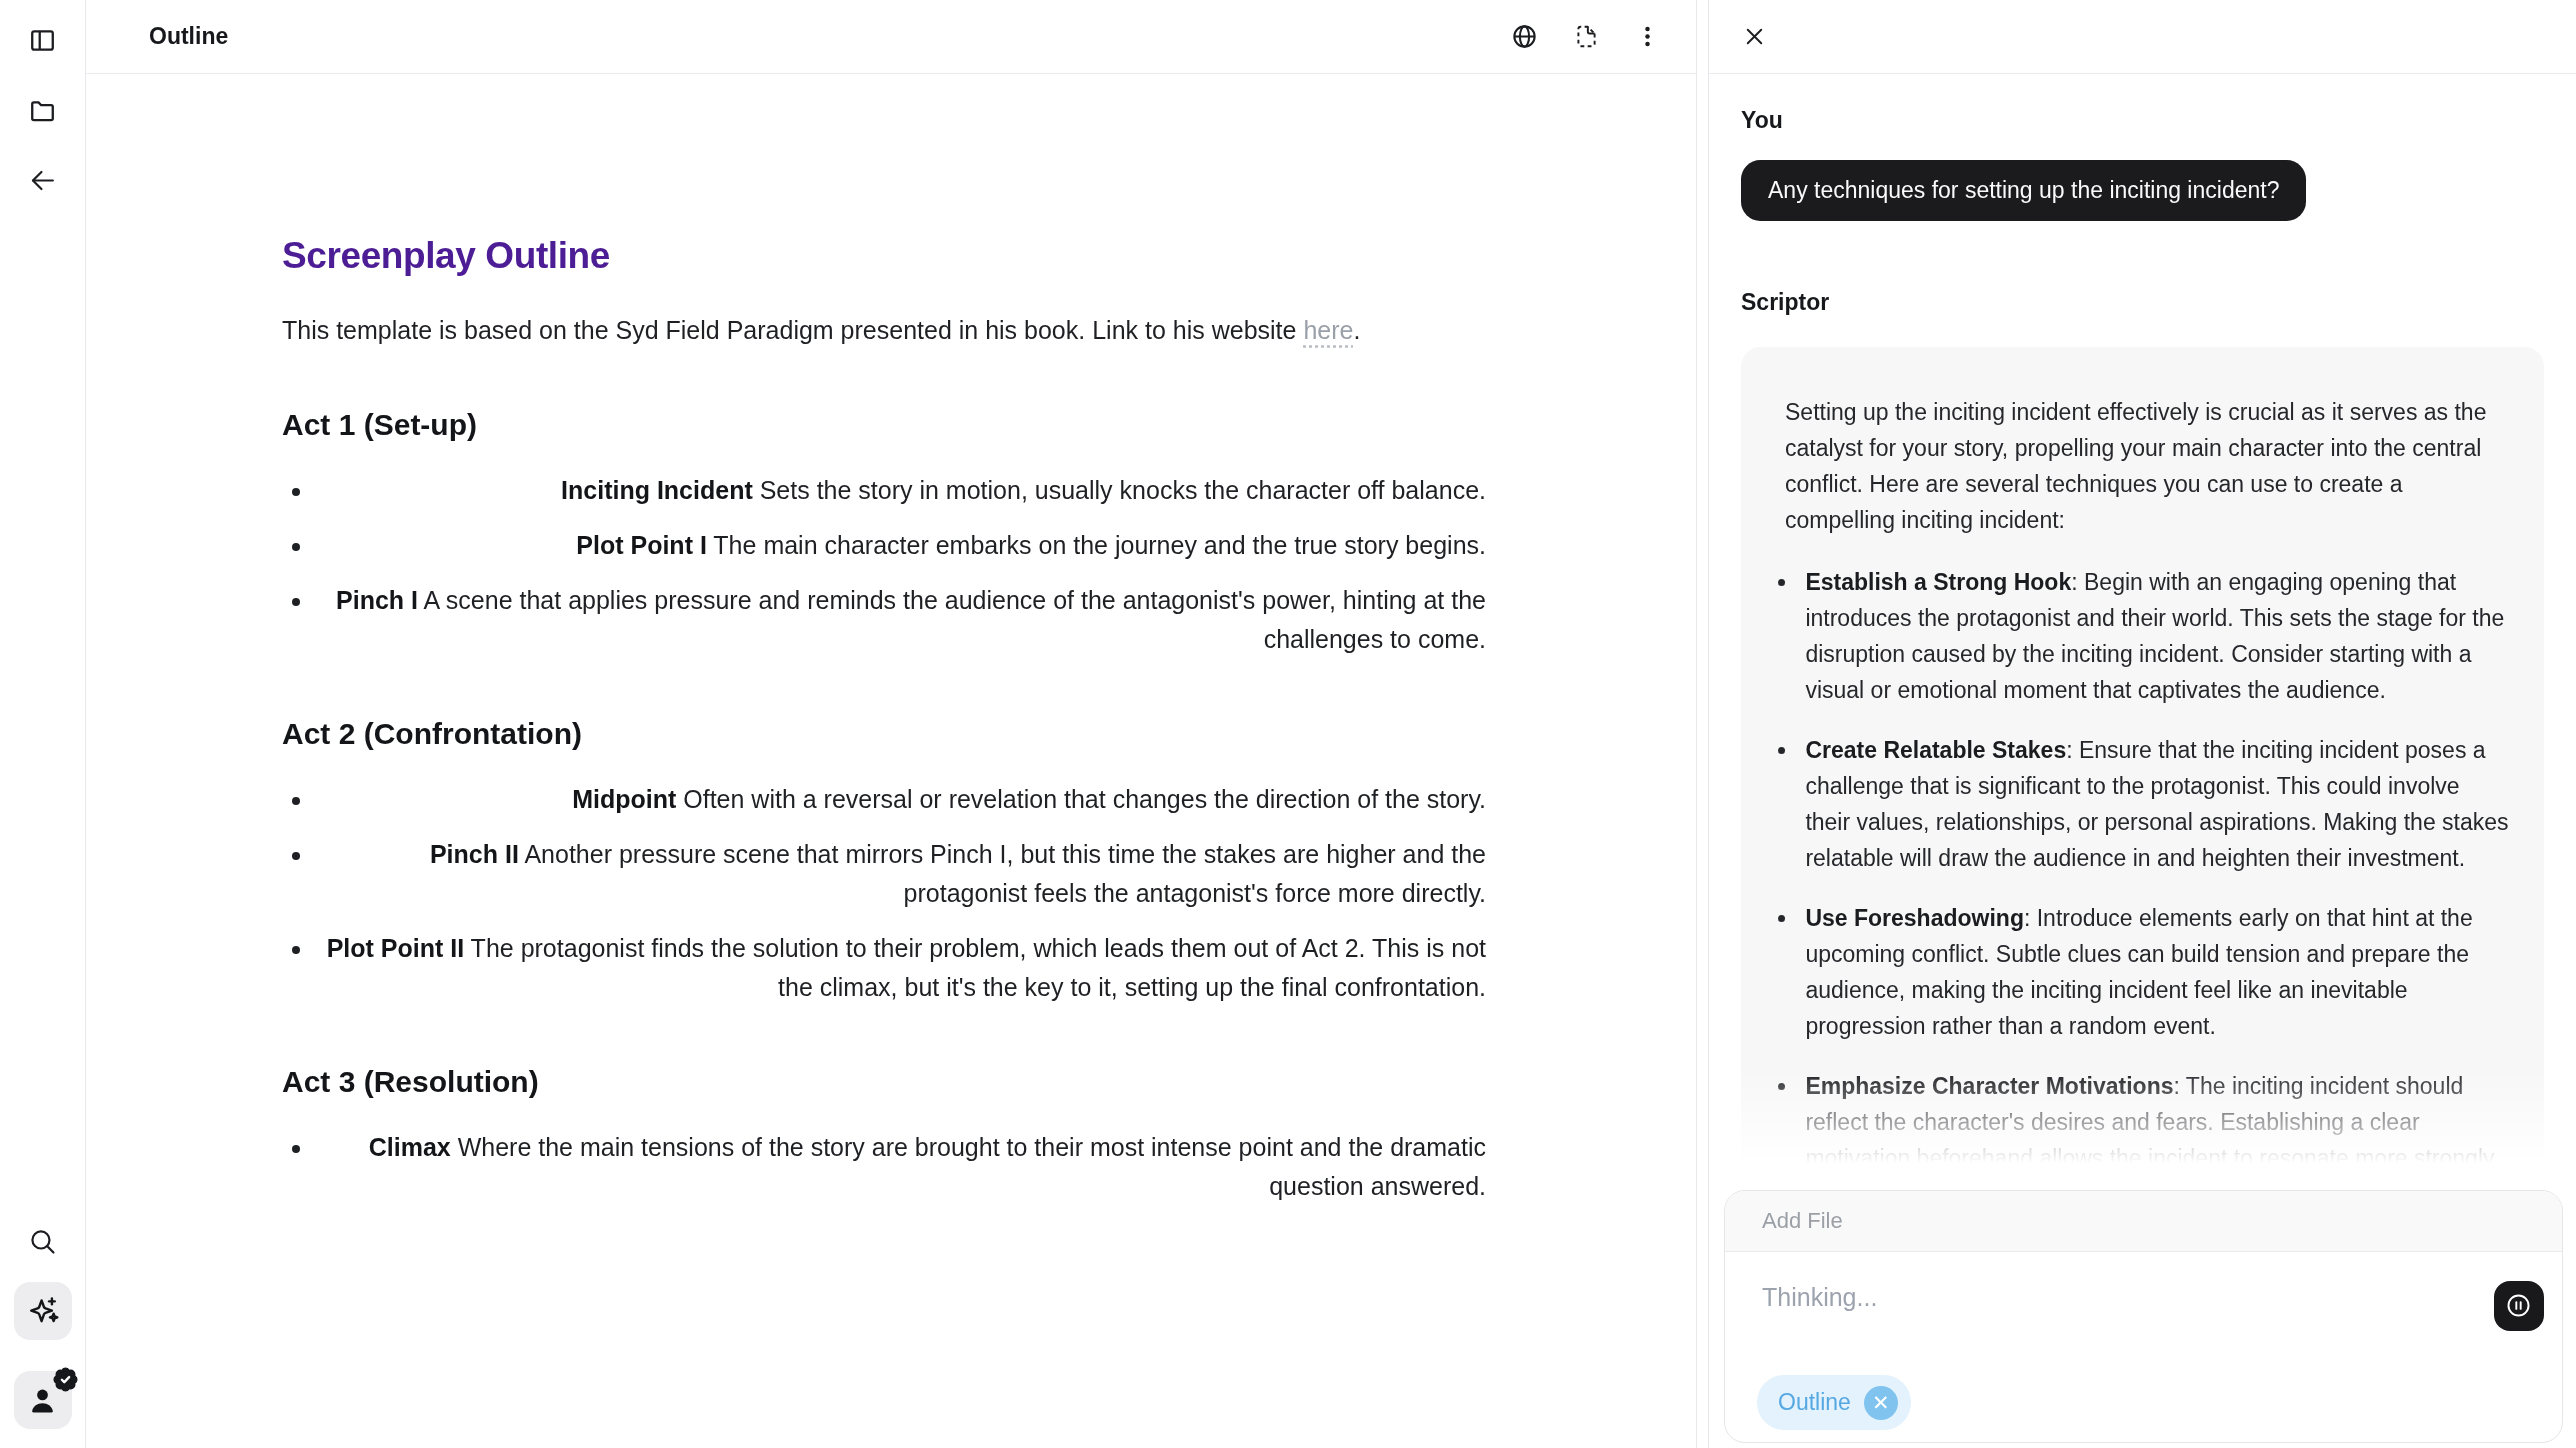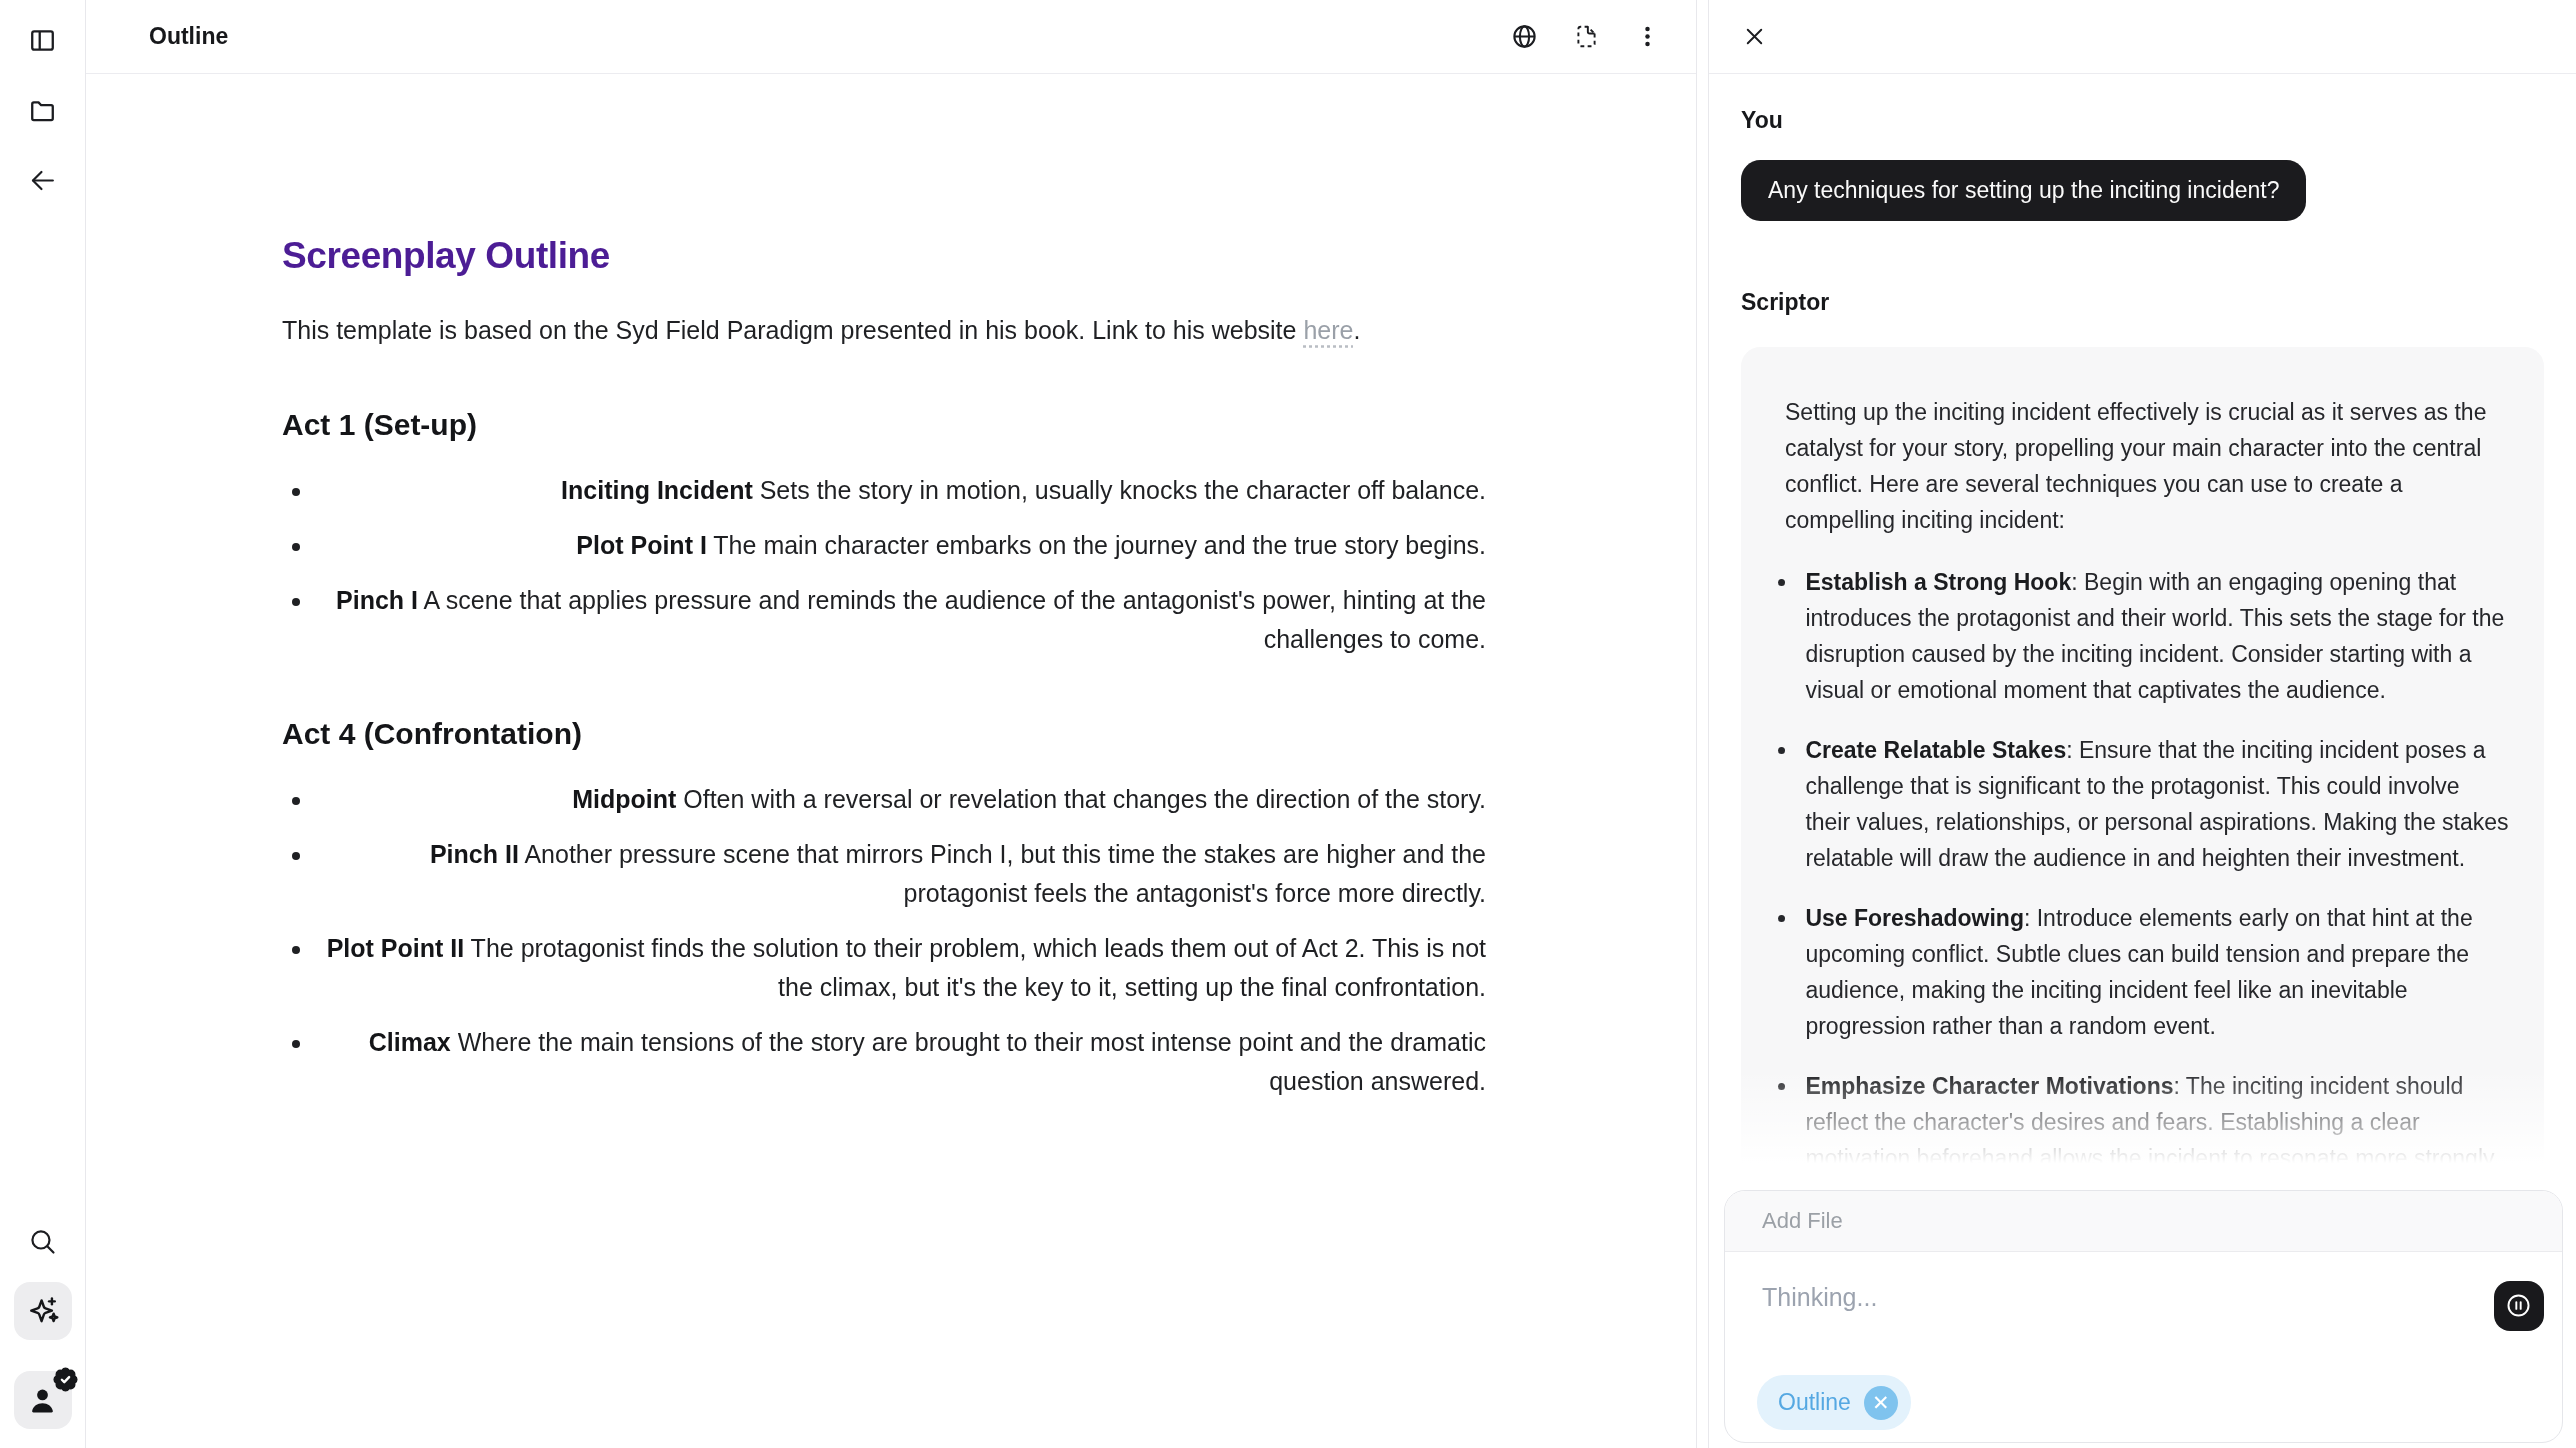--- a/index.html
+++ b/index.html
@@ -270,27 +270,28 @@
         <h1>Screenplay Outline</h1>
         <p class="intro"><span>This template is based on the Syd Field Paradigm presented in his book. Link to his website </span><a>here</a><span>.</span></p>
 
         <h2>Act 1 (Set-up)</h2>
         <ul>
           <li><b>Inciting Incident</b><span> Sets the story in motion, usually knocks the character off balance.</span></li>
           <li><b>Plot Point I</b><span> The main character embarks on the journey and the true story begins.</span></li>
           <li><b>Pinch I</b><span> A scene that applies pressure and reminds the audience of the antagonist's power, hinting at the challenges to come.</span></li>
         </ul>
 
-        <h2>Act 4 (Confrontation)</h2>
+        <h2>Act 2 (Confrontation)</h2>
         <ul>
           <li><b>Midpoint</b><span> Often with a reversal or revelation that changes the direction of the story.</span></li>
           <li><b>Pinch II</b><span> Another pressure scene that mirrors Pinch I, but this time the stakes are higher and the protagonist feels the antagonist's force more directly.</span></li>
           <li><b>Plot Point II</b><span> The protagonist finds the solution to their problem, which leads them out of Act 2. This is not the climax, but it's the key to it, setting up the final confrontation.</span></li>
         </ul>
 
+        <h2>Act 3 (Resolution)</h2>
         <ul>
           <li><b>Climax</b><span> Where the main tensions of the story are brought to their most intense point and the dramatic question answered.</span></li>
         </ul>
       </div>
     </div>
   </main>
 
   <section class="assistant">
     <header class="assistant-header">
       <button class="close-btn">

